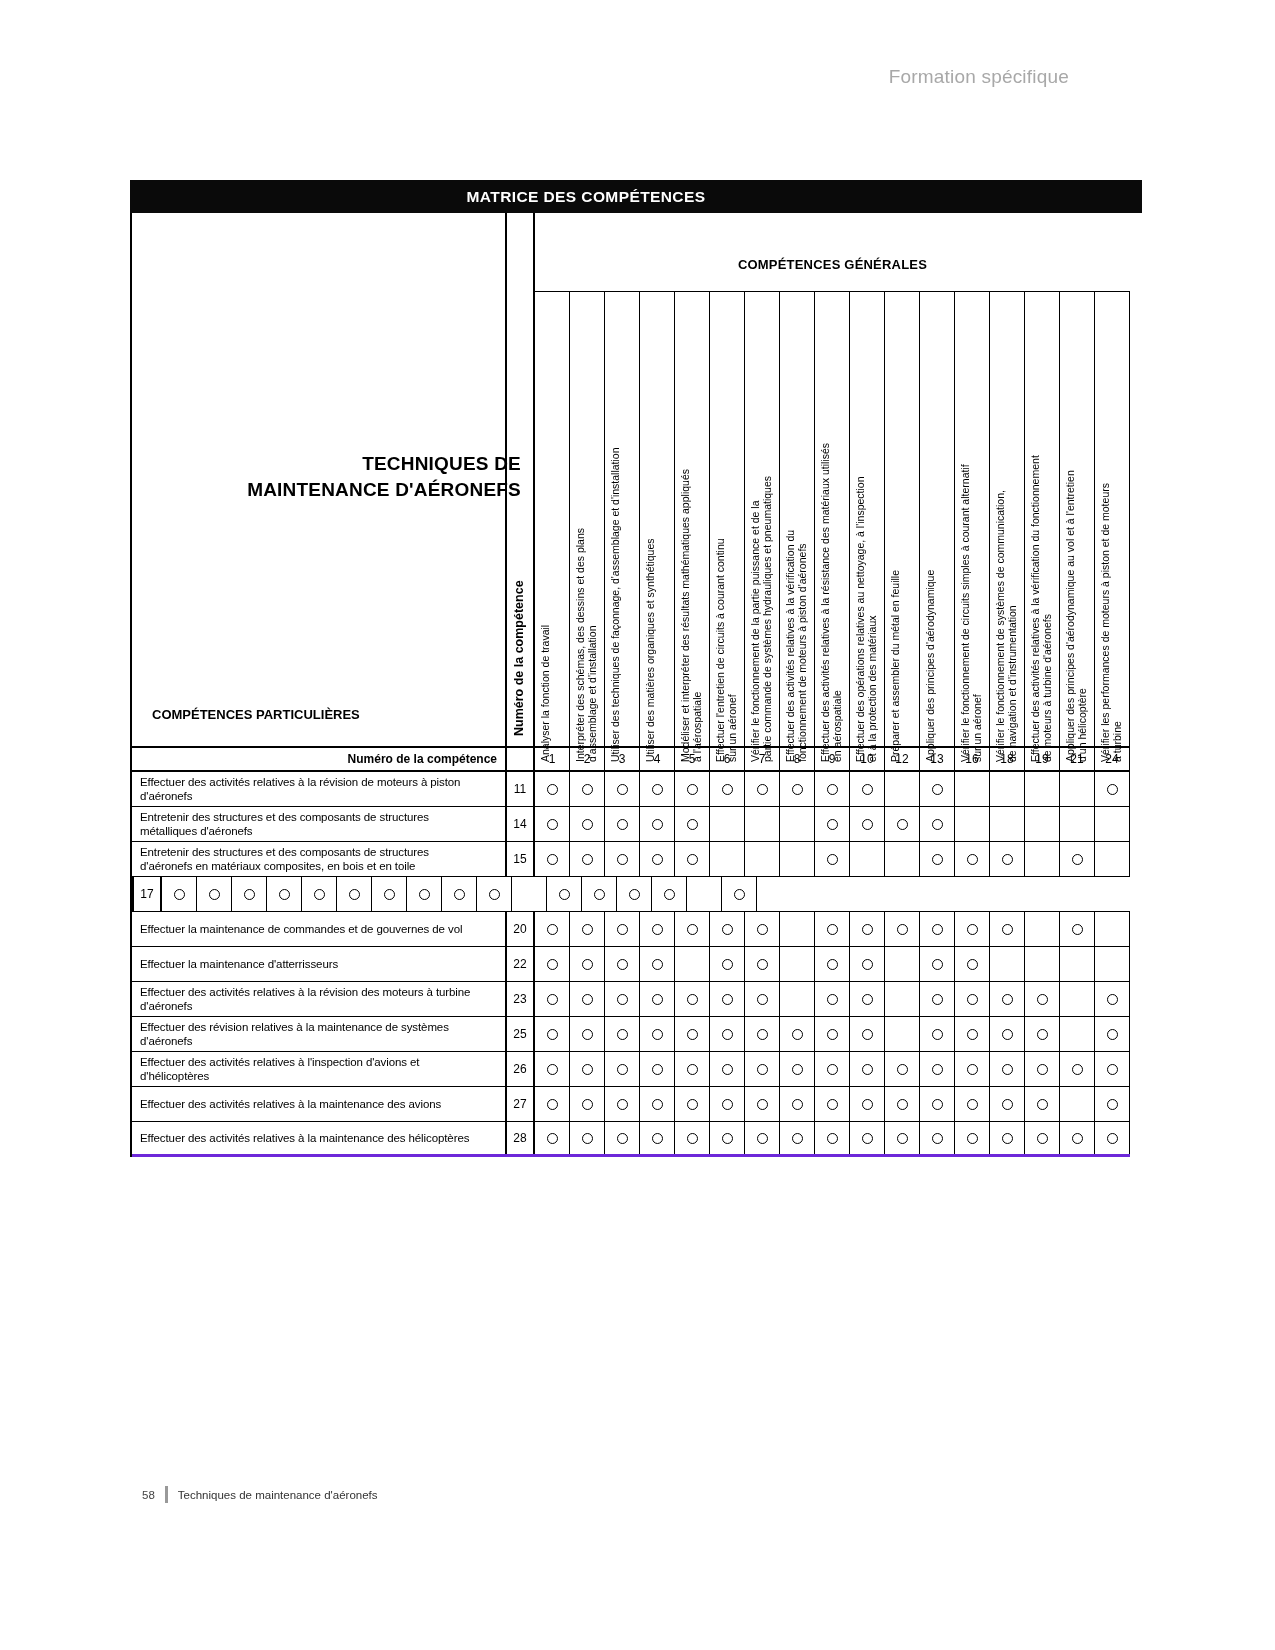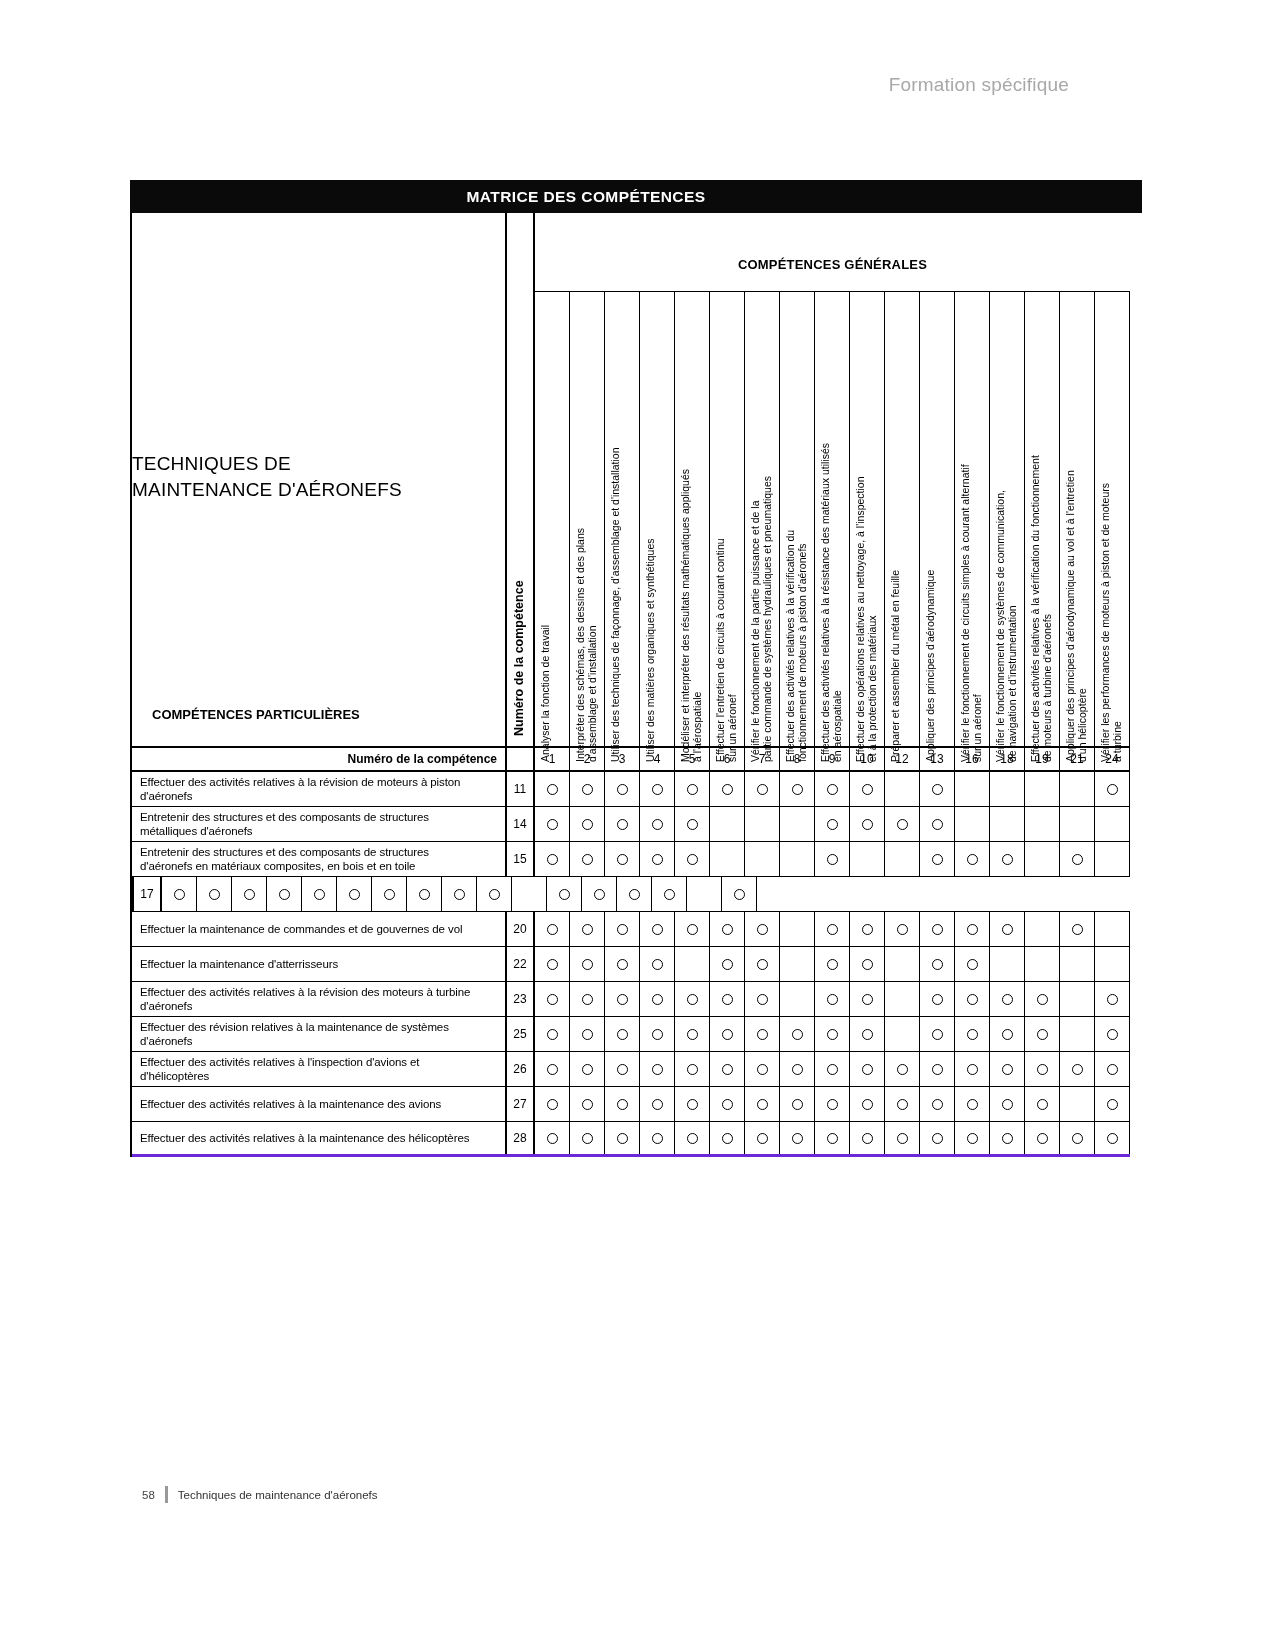--- a/index.html
+++ b/index.html
@@ -4,35 +4,35 @@
 <style>
   * { margin:0; padding:0; box-sizing:border-box; }
   html,body { background:#e8e8e8; }
   .page {
     position:relative; width:1275px; height:1650px; background:#ffffff;
     font-family:"Liberation Sans","DejaVu Sans",sans-serif; color:#000;
     margin:0 auto; overflow:hidden;
   }
   .section-header {
     position:absolute; top:66px; right:206px;
-    font-size:19px; color:#a8a8a8; letter-spacing:.2px;margin-top:8px;
+    font-size:19px; color:#a8a8a8; letter-spacing:.2px;
   }
   .banner {
     position:absolute; top:180px; left:130px; width:1012px; height:33px;
     background:#0a0a0a; color:#fff; display:flex; align-items:center; justify-content:center;
     font-weight:bold; font-size:15.5px; letter-spacing:.4px; padding-right:100px;
   }
   .matrix { position:absolute; top:213px; left:130px; width:1000px; border-left:2px solid #000; }
 
   
   .hband { display:flex; height:533px; }
   .hb-left { width:373px; position:relative; flex:none; }
   .program-title {
-    position:absolute; top:238px; left:0; width:100%; text-align:left;
-    font-weight:normal; font-size:19px; line-height:26px; letter-spacing:.2px; white-space:pre-line;
+    position:absolute; top:238px; left:16px; width:100%; text-align:right;
+    font-weight:bold; font-size:19px; line-height:26px; letter-spacing:.2px; white-space:pre-line;
   }
   .particulieres { position:absolute; bottom:24px; left:20px; font-weight:bold; font-size:13px; }
   .numcol { width:30px; flex:none; border-left:2px solid #000; border-right:2px solid #000; position:relative; }
   .numcol-label {
     position:absolute; left:5px; top:523px; width:500px;
     transform-origin:0 0; transform:rotate(-90deg);
     font-weight:bold; font-size:12.5px; line-height:15px;
   }
   .gen-area { flex:1;margin-top:24px; }
   .gen-title {

